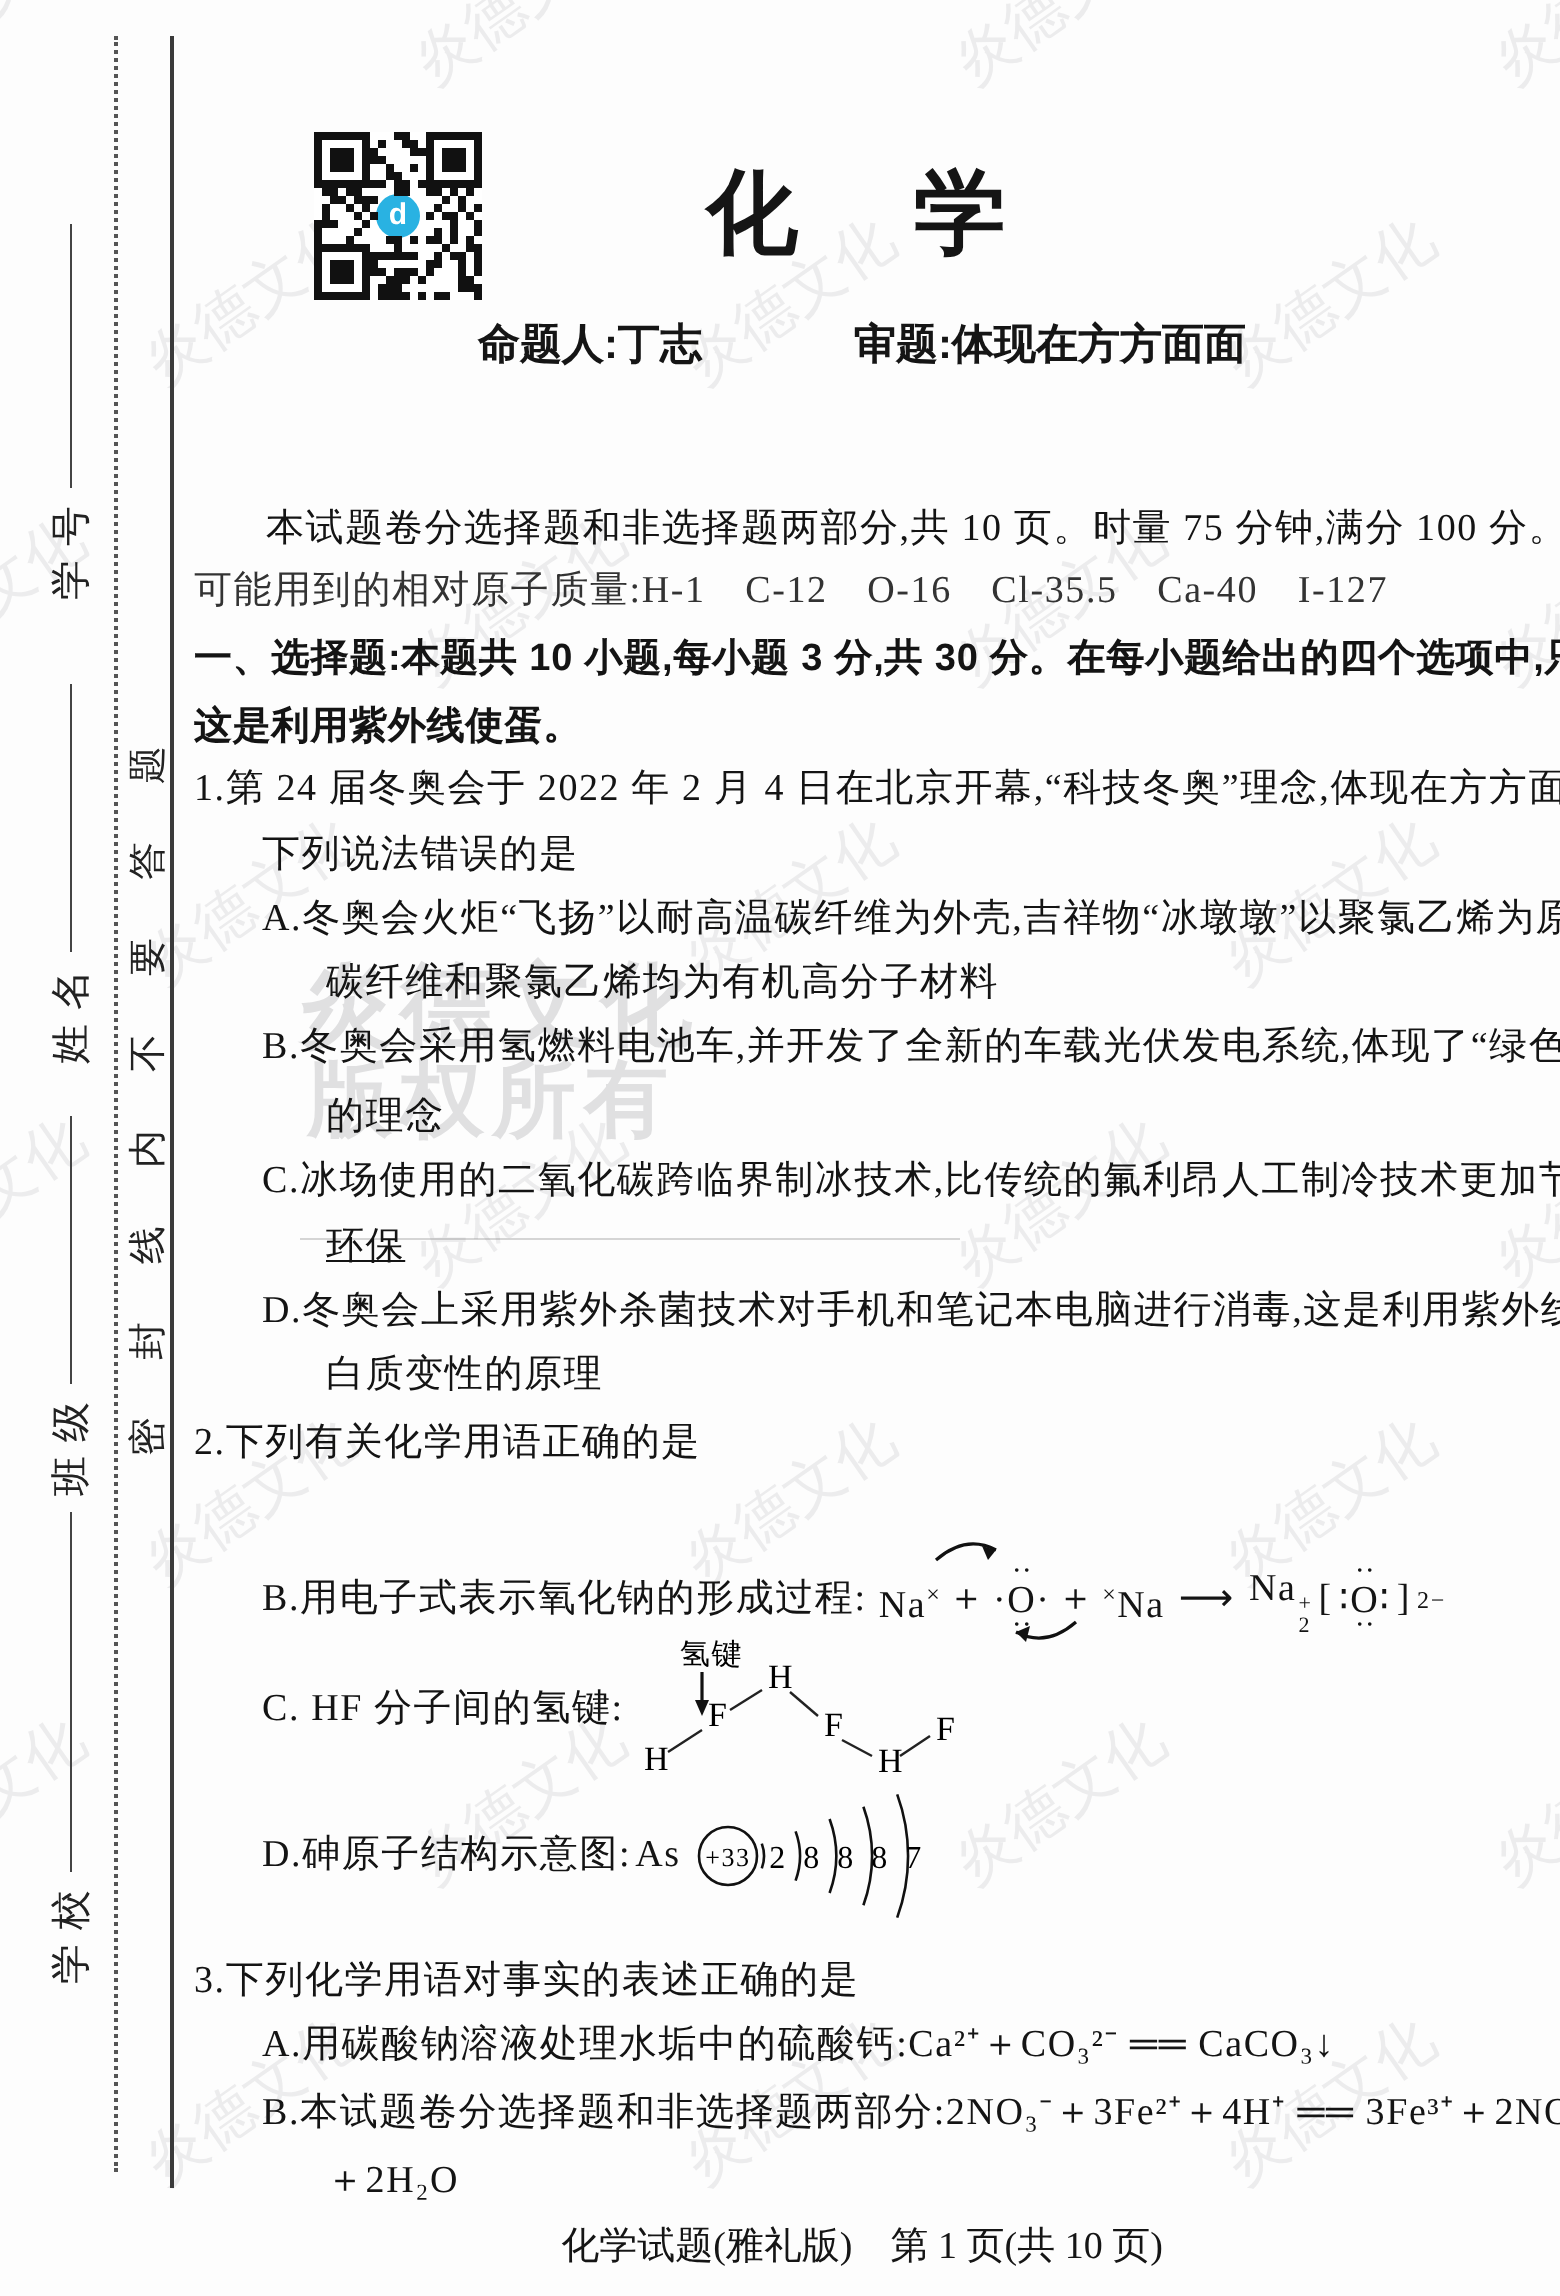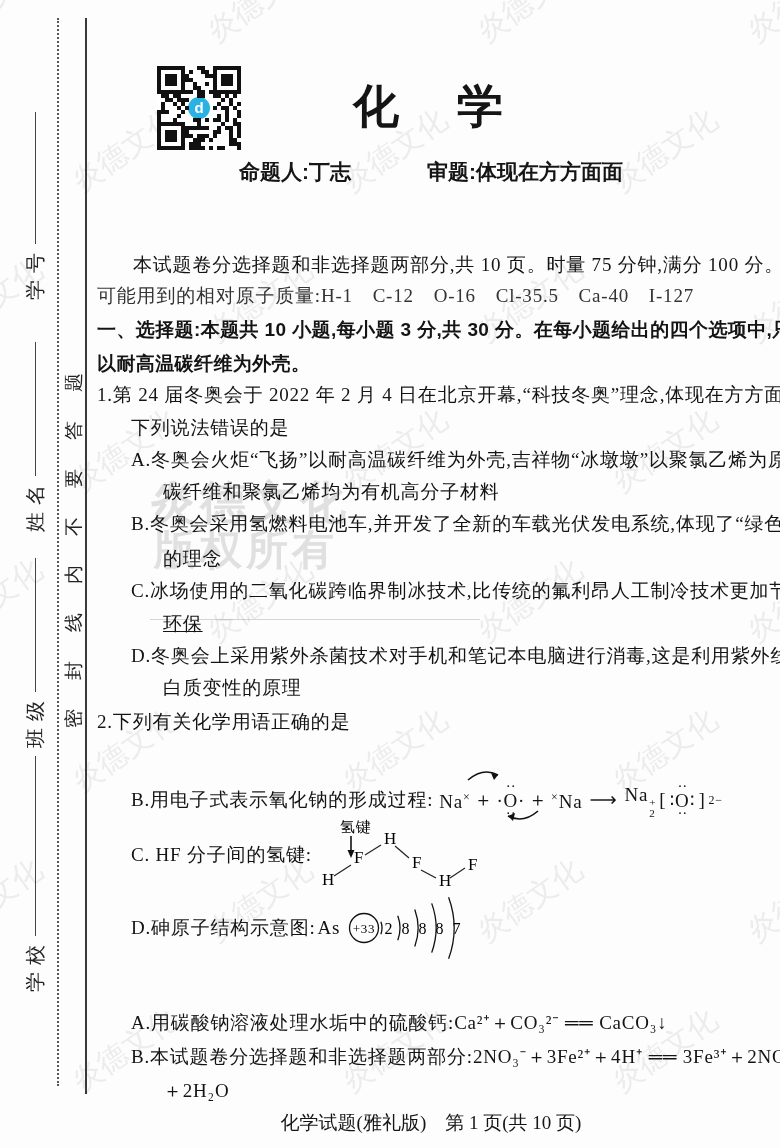--- a/index.html
+++ b/index.html
@@ -341,21 +341,21 @@
   <div class="setter-row">
     <span>命题人:丁志</span>
     <span>审题:体现在方方面面</span>
   </div>
 
 
   <div class="ln" style="left:133px;top:252px;">本试题卷分选择题和非选择题两部分,共 10 页。时量 75 分钟,满分 100 分。</div>
   <div class="ln" style="left:97px;top:283px;color:#333;">可能用到的相对原子质量:H-1　C-12　O-16　Cl-35.5　Ca-40　I-127</div>
 
   <div class="ln hei" style="left:97px;top:317px;">一、选择题:本题共 10 小题,每小题 3 分,共 30 分。在每小题给出的四个选项中,只有一</div>
-  <div class="ln hei" style="left:97px;top:351px;">以耐高温碳纤维为外壳。</div>
+  <div class="ln hei" style="left:97px;top:351px;">这是利用紫外线使蛋。</div>
 
   <div class="ln" style="left:97px;top:382px;">1.第 24 届冬奥会于 2022 年 2 月 4 日在北京开幕,“科技冬奥”理念,体现在方方面面。</div>
   <div class="ln" style="left:131px;top:415px;">下列说法错误的是</div>
   <div class="ln" style="left:131px;top:447px;">A.冬奥会火炬“飞扬”以耐高温碳纤维为外壳,吉祥物“冰墩墩”以聚氯乙烯为原材料,</div>
   <div class="ln" style="left:163px;top:479px;">碳纤维和聚氯乙烯均为有机高分子材料</div>
   <div class="ln" style="left:131px;top:511px;">B.冬奥会采用氢燃料电池车,并开发了全新的车载光伏发电系统,体现了“绿色出行”</div>
   <div class="ln" style="left:163px;top:546px;">的理念</div>
   <div class="ln" style="left:131px;top:578px;">C.冰场使用的二氧化碳跨临界制冰技术,比传统的氟利昂人工制冷技术更加节能、</div>
   <div class="ln" style="left:163px;top:611px;text-decoration:underline;">环保</div>
   <div class="ln" style="left:131px;top:643px;">D.冬奥会上采用紫外杀菌技术对手机和笔记本电脑进行消毒,这是利用紫外线使蛋</div>
@@ -431,19 +431,20 @@
       <path d="M85.7,10.4 A72,72 0 0 1 85.7,59.6" fill="none" stroke="#111" stroke-width="1.3"></path>
       <path d="M102.6,4.2 A90,90 0 0 1 102.6,65.8" fill="none" stroke="#111" stroke-width="1.3"></path>
       <text x="43" y="41" font-size="16" text-anchor="middle">2</text>
       <text x="60" y="41" font-size="16" text-anchor="middle">8</text>
       <text x="77" y="41" font-size="16" text-anchor="middle">8</text>
       <text x="94" y="41" font-size="16" text-anchor="middle">8</text>
       <text x="111" y="41" font-size="16" text-anchor="middle">7</text>
     </svg>
   </div>
 
+  <div class="ln" style="left:97px;top:978px;">3.下列化学用语对事实的表述正确的是</div>
   <div class="ln" style="left:131px;top:1010px;">A.用碳酸钠溶液处理水垢中的硫酸钙:Ca²⁺＋CO₃²⁻ ══ CaCO₃↓</div>
   <div class="ln" style="left:131px;top:1044px;">B.本试题卷分选择题和非选择题两部分:2NO₃⁻＋3Fe²⁺＋4H⁺ ══ 3Fe³⁺＋2NO↑</div>
   <div class="ln" style="left:163px;top:1078px;">＋2H₂O</div>
 
   <div class="footer-line">化学试题(雅礼版)　第 1 页(共 10 页)</div>
 
 </div>
 
 </body></html>

